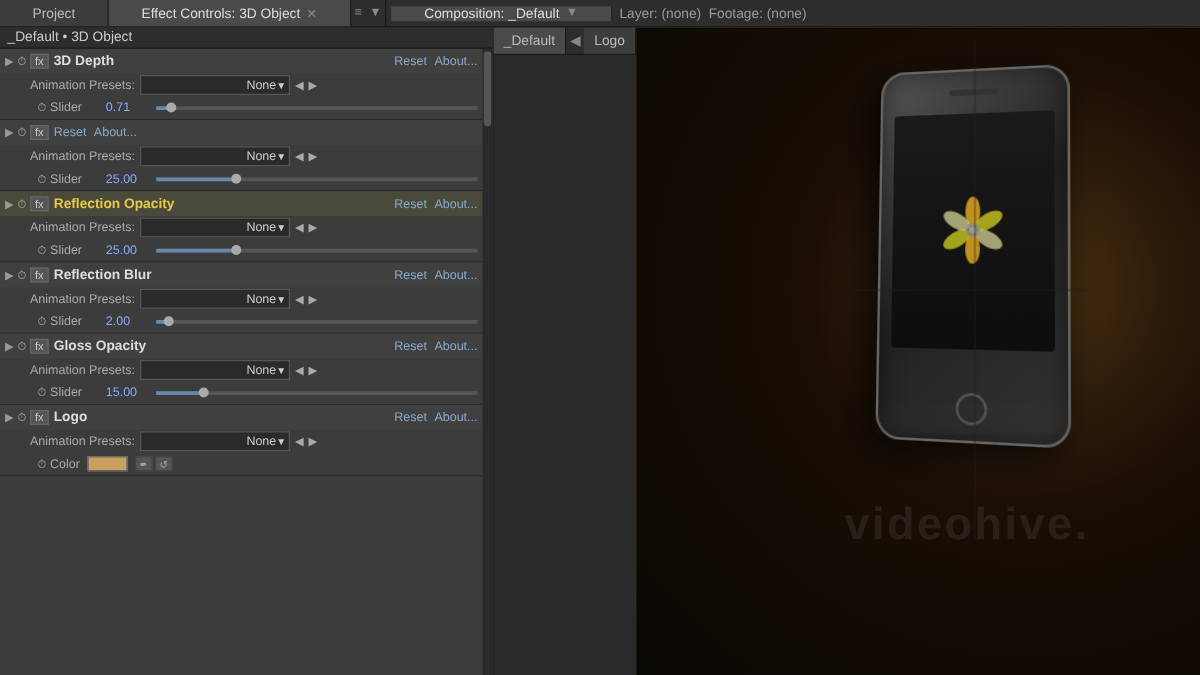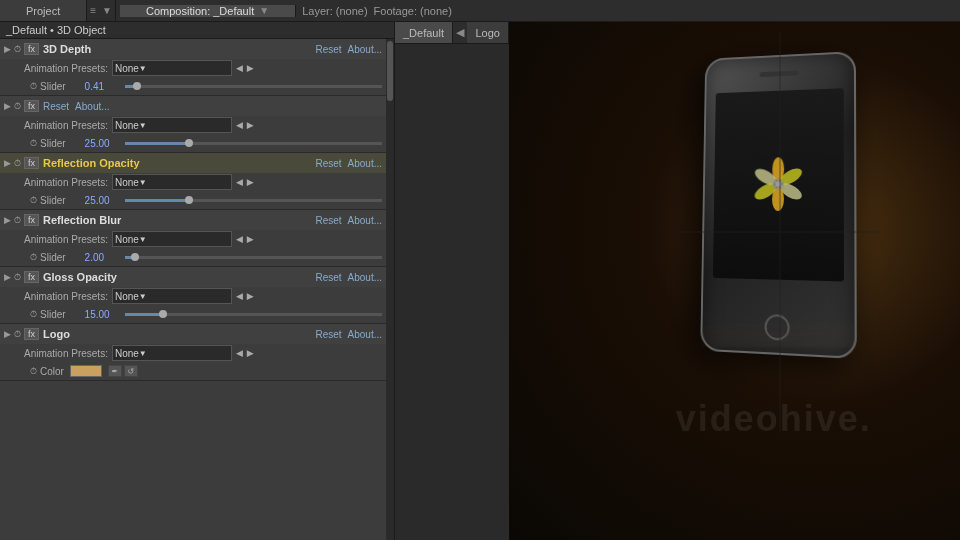--- a/index.html
+++ b/index.html
@@ -148,21 +148,21 @@
     .preset-dropdown {
       background: #2a2a2a;
       border: 1px solid #555;
       color: #ccc;
       font-size: 10px;
       height: 16px;
       width: 120px;
       padding: 0 2px;
       display: flex;
       align-items: center;
-      justify-content: flex-start;
+      justify-content: flex-end;
     }
     .preset-nav {
       display: flex;
       margin-left: 2px;
     }
     .nav-arrow {
       color: #aaa;
       font-size: 9px;
       padding: 0 2px;
       cursor: pointer;
@@ -411,20 +411,24 @@
     .effects-list::-webkit-scrollbar { width: 0; }
   </style>
 </head>
 <body>
 
 <div class="top-bar">
   <div class="tab-group">
     <div class="tab">
       <span>Project</span>
     </div>
+    <div class="tab active">
+      <span>Effect Controls: 3D Object</span>
+      <span class="tab-close">✕</span>
+    </div>
     <div class="arrow-btn">≡</div>
     <div class="arrow-btn">▼</div>
   </div>
 
   <div class="divider-v"></div>
 
   <div style="margin-left:4px; display:flex; align-items:center; gap:6px;">
     <div class="tab active">
       <span>Composition: _Default</span>
       <span class="tab-close">▼</span>
@@ -458,21 +462,21 @@
       <span style="font-size:8px;">▼</span>
     </div>
     <div class="preset-nav">
       <span class="nav-arrow">◀</span>
       <span class="nav-arrow">▶</span>
     </div>
   </div>
             <div class="slider-row">
       <span class="stopwatch" style="font-size:9px;margin-right:3px;">⏱</span>
       <span class="slider-label">Slider</span>
-      <span class="slider-value">0.41</span>
+      <span class="slider-value">0.71</span>
       <div class="slider-track">
         <div class="slider-fill" style="width:5%;"></div>
         <div class="slider-thumb" style="left:calc(5% - 4px);"></div>
       </div>
     </div>
           </div>
           <div class="effect-section">
             <div class="effect-title-row">
     <span class="triangle">▶</span>
     <span class="stopwatch">⏱</span>

